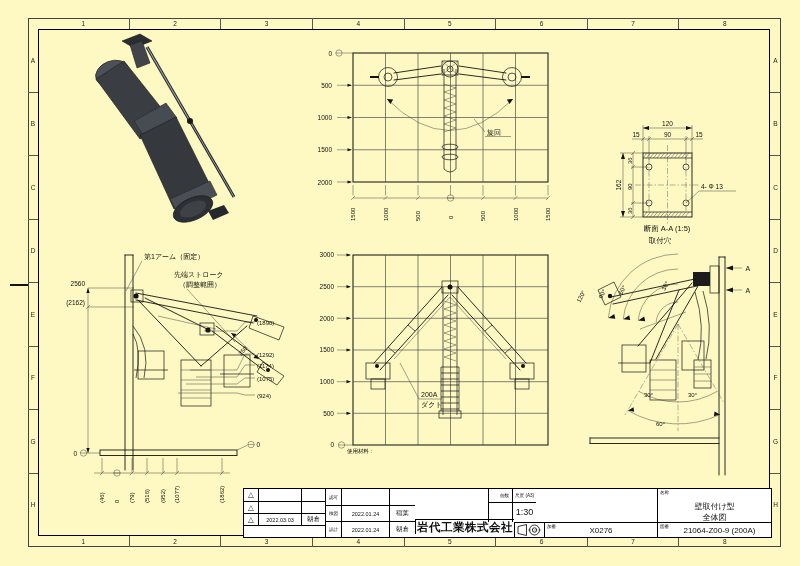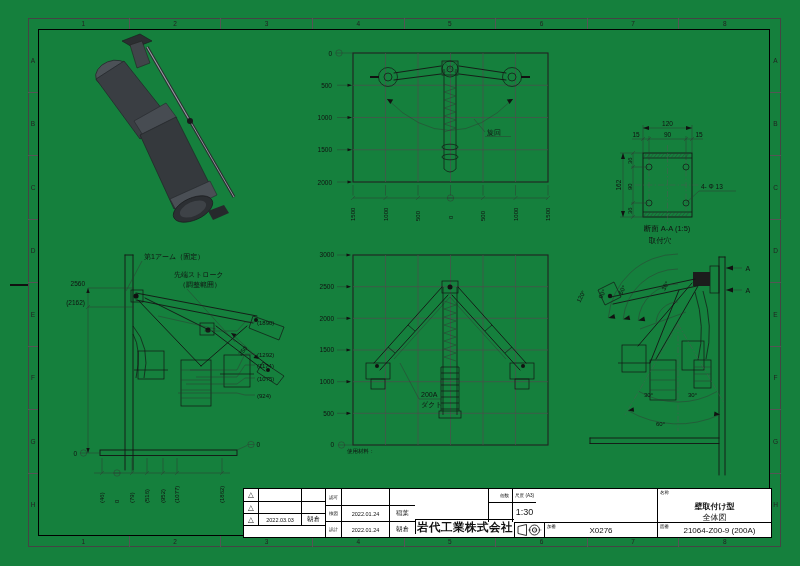--- a/index.html
+++ b/index.html
@@ -1,16 +1,16 @@
 <!DOCTYPE html>
 <html><head>
 <meta charset="utf-8">
 <style>
   html,body{margin:0;padding:0;background:#fff;}
-  .sheet{position:relative;width:800px;height:566px;background:#15803d;overflow:hidden;
+  .sheet{position:relative;width:800px;height:566px;background:#fef9c3;overflow:hidden;
          font-family:"Liberation Sans",sans-serif;color:#111;}
   .paper{position:absolute;left:28px;top:18px;width:753px;height:529px;border:1px solid #444;box-sizing:border-box;}
   .frame{position:absolute;left:38px;top:29px;width:732px;height:507px;border:1.4px solid #000;box-sizing:border-box;}
   .band{position:absolute;display:flex;}
   .band-top{left:38px;top:18px;width:732px;height:11px;flex-direction:row;}
   .band-bottom{left:38px;top:536px;width:732px;height:11px;flex-direction:row;}
   .band-left{left:28px;top:29px;width:10px;height:507px;flex-direction:column;}
   .band-right{left:770px;top:29px;width:11px;height:507px;flex-direction:column;}
   .band-top .rc,.band-bottom .rc{flex:1;border-right:1px solid #555;}
   .band-left .rc,.band-right .rc{flex:1;border-bottom:1px solid #555;}
@@ -531,21 +531,21 @@
       <svg width="26" height="12" viewBox="0 0 26 12" style="position:static;">
         <polygon points="1,2.5 9.5,0.5 9.5,11.5 1,9.5" fill="none" stroke="#000" stroke-width="0.8"></polygon>
         <circle cx="17.5" cy="6" r="5" fill="none" stroke="#000" stroke-width="0.8"></circle>
         <circle cx="17.5" cy="6" r="2.2" fill="none" stroke="#000" stroke-width="0.8"></circle>
         <line x1="11" y1="6" x2="24.5" y2="6" stroke="#000" stroke-width="0.4" stroke-dasharray="3 1 0.7 1"></line>
       </svg>
     </div>
 
     <div class="cell bl" style="left:413px;top:0;width:114px;height:33px;flex-direction:column;">
       <span class="corner-label">名称</span>
-      <span class="f8" style="margin-top:12px;font-weight:bold;">壁取付け型</span>
+      <span class="f8" style="margin-top:12px;">壁取付け型</span>
       <span class="f8">全体図</span>
     </div>
     <div class="cell bl bt" style="left:300px;top:33px;width:113px;height:15px;text-align:center;">
       <span class="corner-label">加番</span>
       <span class="f8">X0276</span>
     </div>
     <div class="cell bl bt" style="left:413px;top:33px;width:114px;height:15px;">
       <span class="corner-label">図番</span>
       <span class="f8" style="margin-left:10px;">21064-Z00-9 (200A)</span>
     </div>

